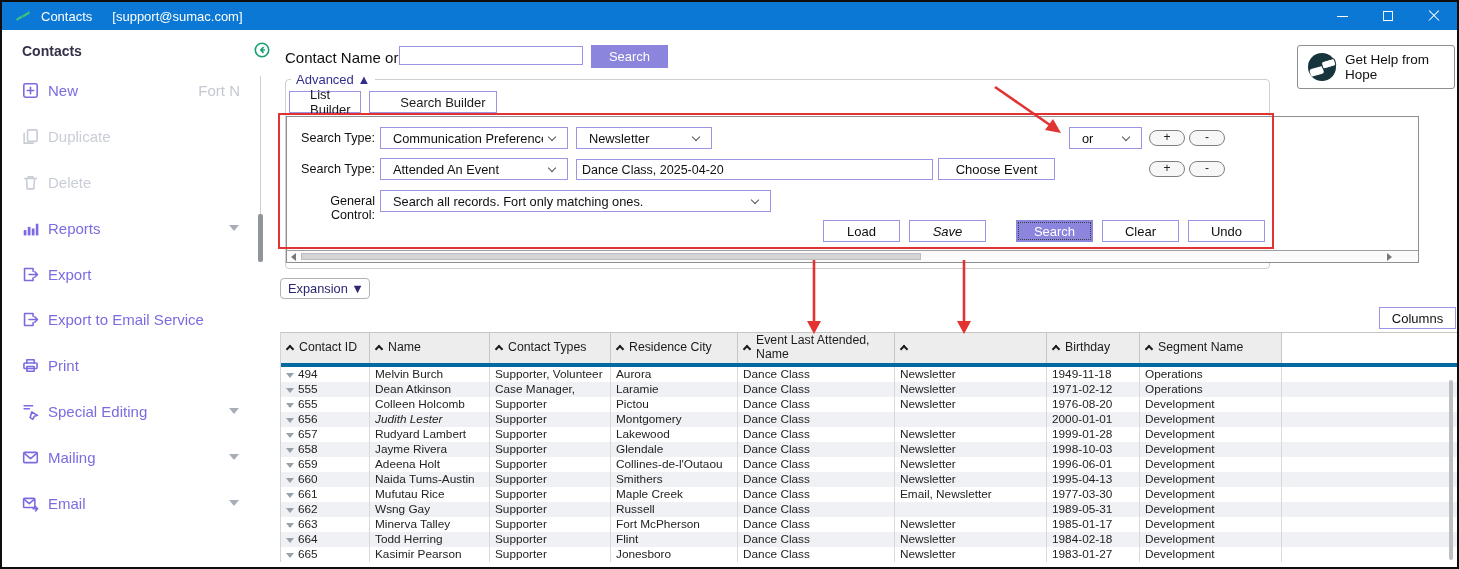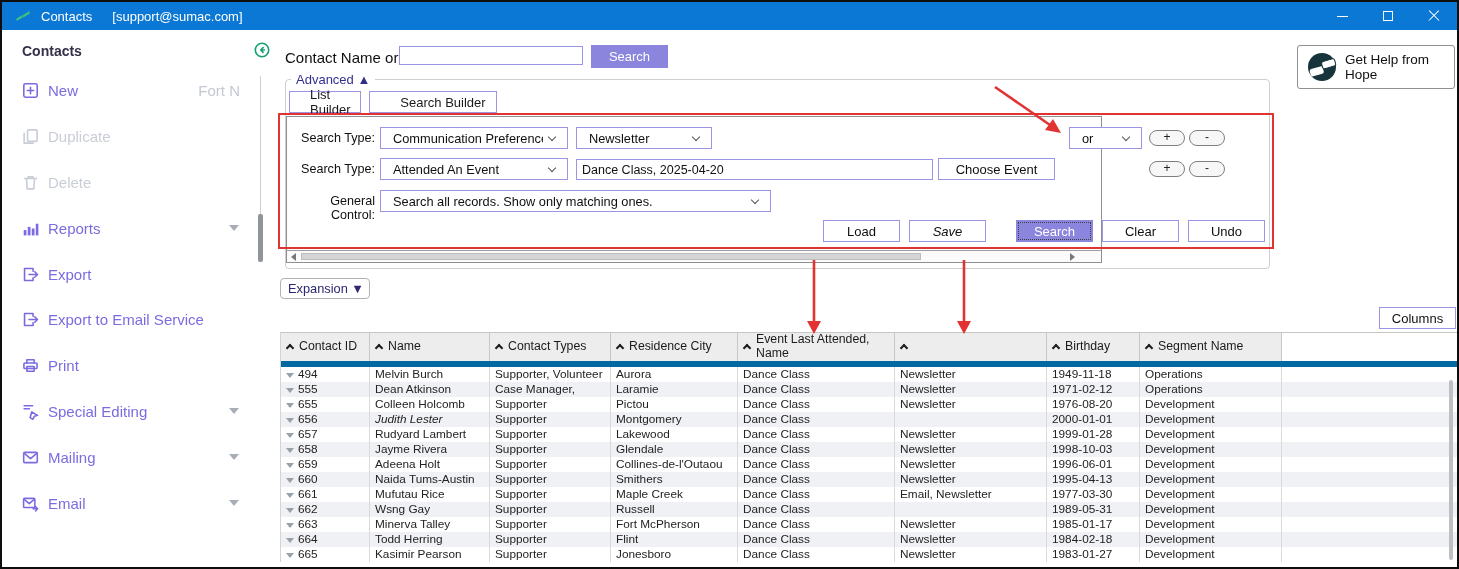--- a/index.html
+++ b/index.html
@@ -54,21 +54,21 @@
   .back-circle { position:absolute; left:252px; top:40px; width:16px; height:16px; }
   .back-circle svg { width:16px; height:16px; display:block; }
 
   .adv-fieldset { position:absolute; left:283px; top:77px; width:985px; height:190px;
                   border:1px solid #cfcfcf; border-radius:4px; }
   .adv-legend { position:absolute; left:289px; top:70px; background:#fff; padding:0 5px;
                 font-size:13px; font-weight:500; color:#312e91; z-index:2; }
   .tab { position:absolute; top:89px; height:22px; border:1px solid #9b95e8; background:#fff;
          display:flex; align-items:center; justify-content:center; font-size:13px; color:#1a1a1a; z-index:2;padding-left:20px; }
 
-  .builder { position:absolute; left:284px; top:114px; width:816px; height:147px;
+  .builder { position:absolute; left:284px; top:114px; width:1133px; height:147px;
              border:1px solid #8f8f8f; background:#fff; }
   .hscroll { position:absolute; left:0; right:0; bottom:0; height:12px; border-top:1px solid #9e9e9e;
              background:#fbfbfb; }
   .hs-thumb { position:absolute; left:14px; top:2px; width:620px; height:7px; background:#d4d4d4;
               border:1px solid #bdbdbd; }
   .tri-l { position:absolute; left:4px; top:2px; width:0; height:0; border-top:4px solid transparent;
            border-bottom:4px solid transparent; border-right:5px solid #787878; }
   .tri-r { position:absolute; right:26px; top:2px; width:0; height:0; border-top:4px solid transparent;
            border-bottom:4px solid transparent; border-left:5px solid #787878; }
 
@@ -79,21 +79,21 @@
                border:1px solid #b2b2b2; border-radius:4px; background:#fff; display:flex;
                align-items:center; padding-left:7px; font-size:12.8px; font-weight:500; color:#2b2870; }
 
   .help-btn { position:absolute; left:1295px; top:43px; width:158px; height:44px; border:1px solid #8f8f8f;
               border-radius:3px; background:#fff; display:flex; align-items:center; padding-left:8px; }
   .help-btn svg { width:32px; height:32px; flex:none; }
   .help-label { font-size:13.5px; color:#101010; margin-left:7px; }
 
   
   .table { position:absolute; left:278px; top:330px; width:1177px; height:230px; border-left:1px solid #d4d4d4; }
-  .thead { display:flex; height:35px; border-top:1px solid #c6c6c6; border-bottom:6px solid #0369a1; }
+  .thead { display:flex; height:35px; border-top:1px solid #c6c6c6; border-bottom:4px solid #0369a1; }
   .th { display:flex; align-items:center; padding:2px 3px 2px 5px; border-right:1px solid #c6c6c6;
         background:#ededed; font-size:12.3px; line-height:1.12; color:#1b1b1b; flex:none; }
   .th.filler { background:#fff; border-right:none; flex:1; }
   .sort { display:inline-block; width:6px; height:6px; border-left:2px solid #1c1c1c;
           border-top:2px solid #1c1c1c; transform:rotate(45deg); margin:2px 6px 0 1px; flex:none; }
   .tbody { }
   .tr { display:flex; height:15px; background:#fff; }
   .tr.even { background:#eff1f4; }
   .td { padding:0 3px 0 5px; font-size:11.8px; line-height:15px; color:#232323; white-space:nowrap;
         overflow:hidden; border-right:1px solid #dadada; flex:none; }
@@ -304,21 +304,21 @@
     </div>
     <input class="inputbox" style="left: 289px; top: 42px; width: 357px; height: 21px; position: absolute;" value="Dance Class, 2025-04-20">
     <div class="btn" style="left:651px; top:41px; width:117px; height:22px;">
         <span>Choose Event</span>
       </div>
     <div class="pm" style="left:862px; top:44px;">+</div>
     <div class="pm" style="left:902px; top:44px;">-</div>
 
     <div class="flabel" style="left:0; top:77px; width:88px; text-align:right;">General Control:</div>
     <div class="sel" style="left:93px; top:73px; width:391px;">
-      <span class="sel-val">Search all records. Show only matching ones.</span>
+      <span class="sel-val">Search all records. Fort only matching ones.</span>
         <span class="chev"></span>
     </div>
 
     <div class="btn" style="left:536px; top:103px; width:77px; height:22px;">
         <span>Load</span>
       </div>
     <div class="btn" style="left:622px; top:103px; width:77px; height:22px;font-style:italic;">
         <span>Save</span>
       </div>
     <div class="btn primary focused" style="left:729px; top:103px; width:77px; height:22px;">

